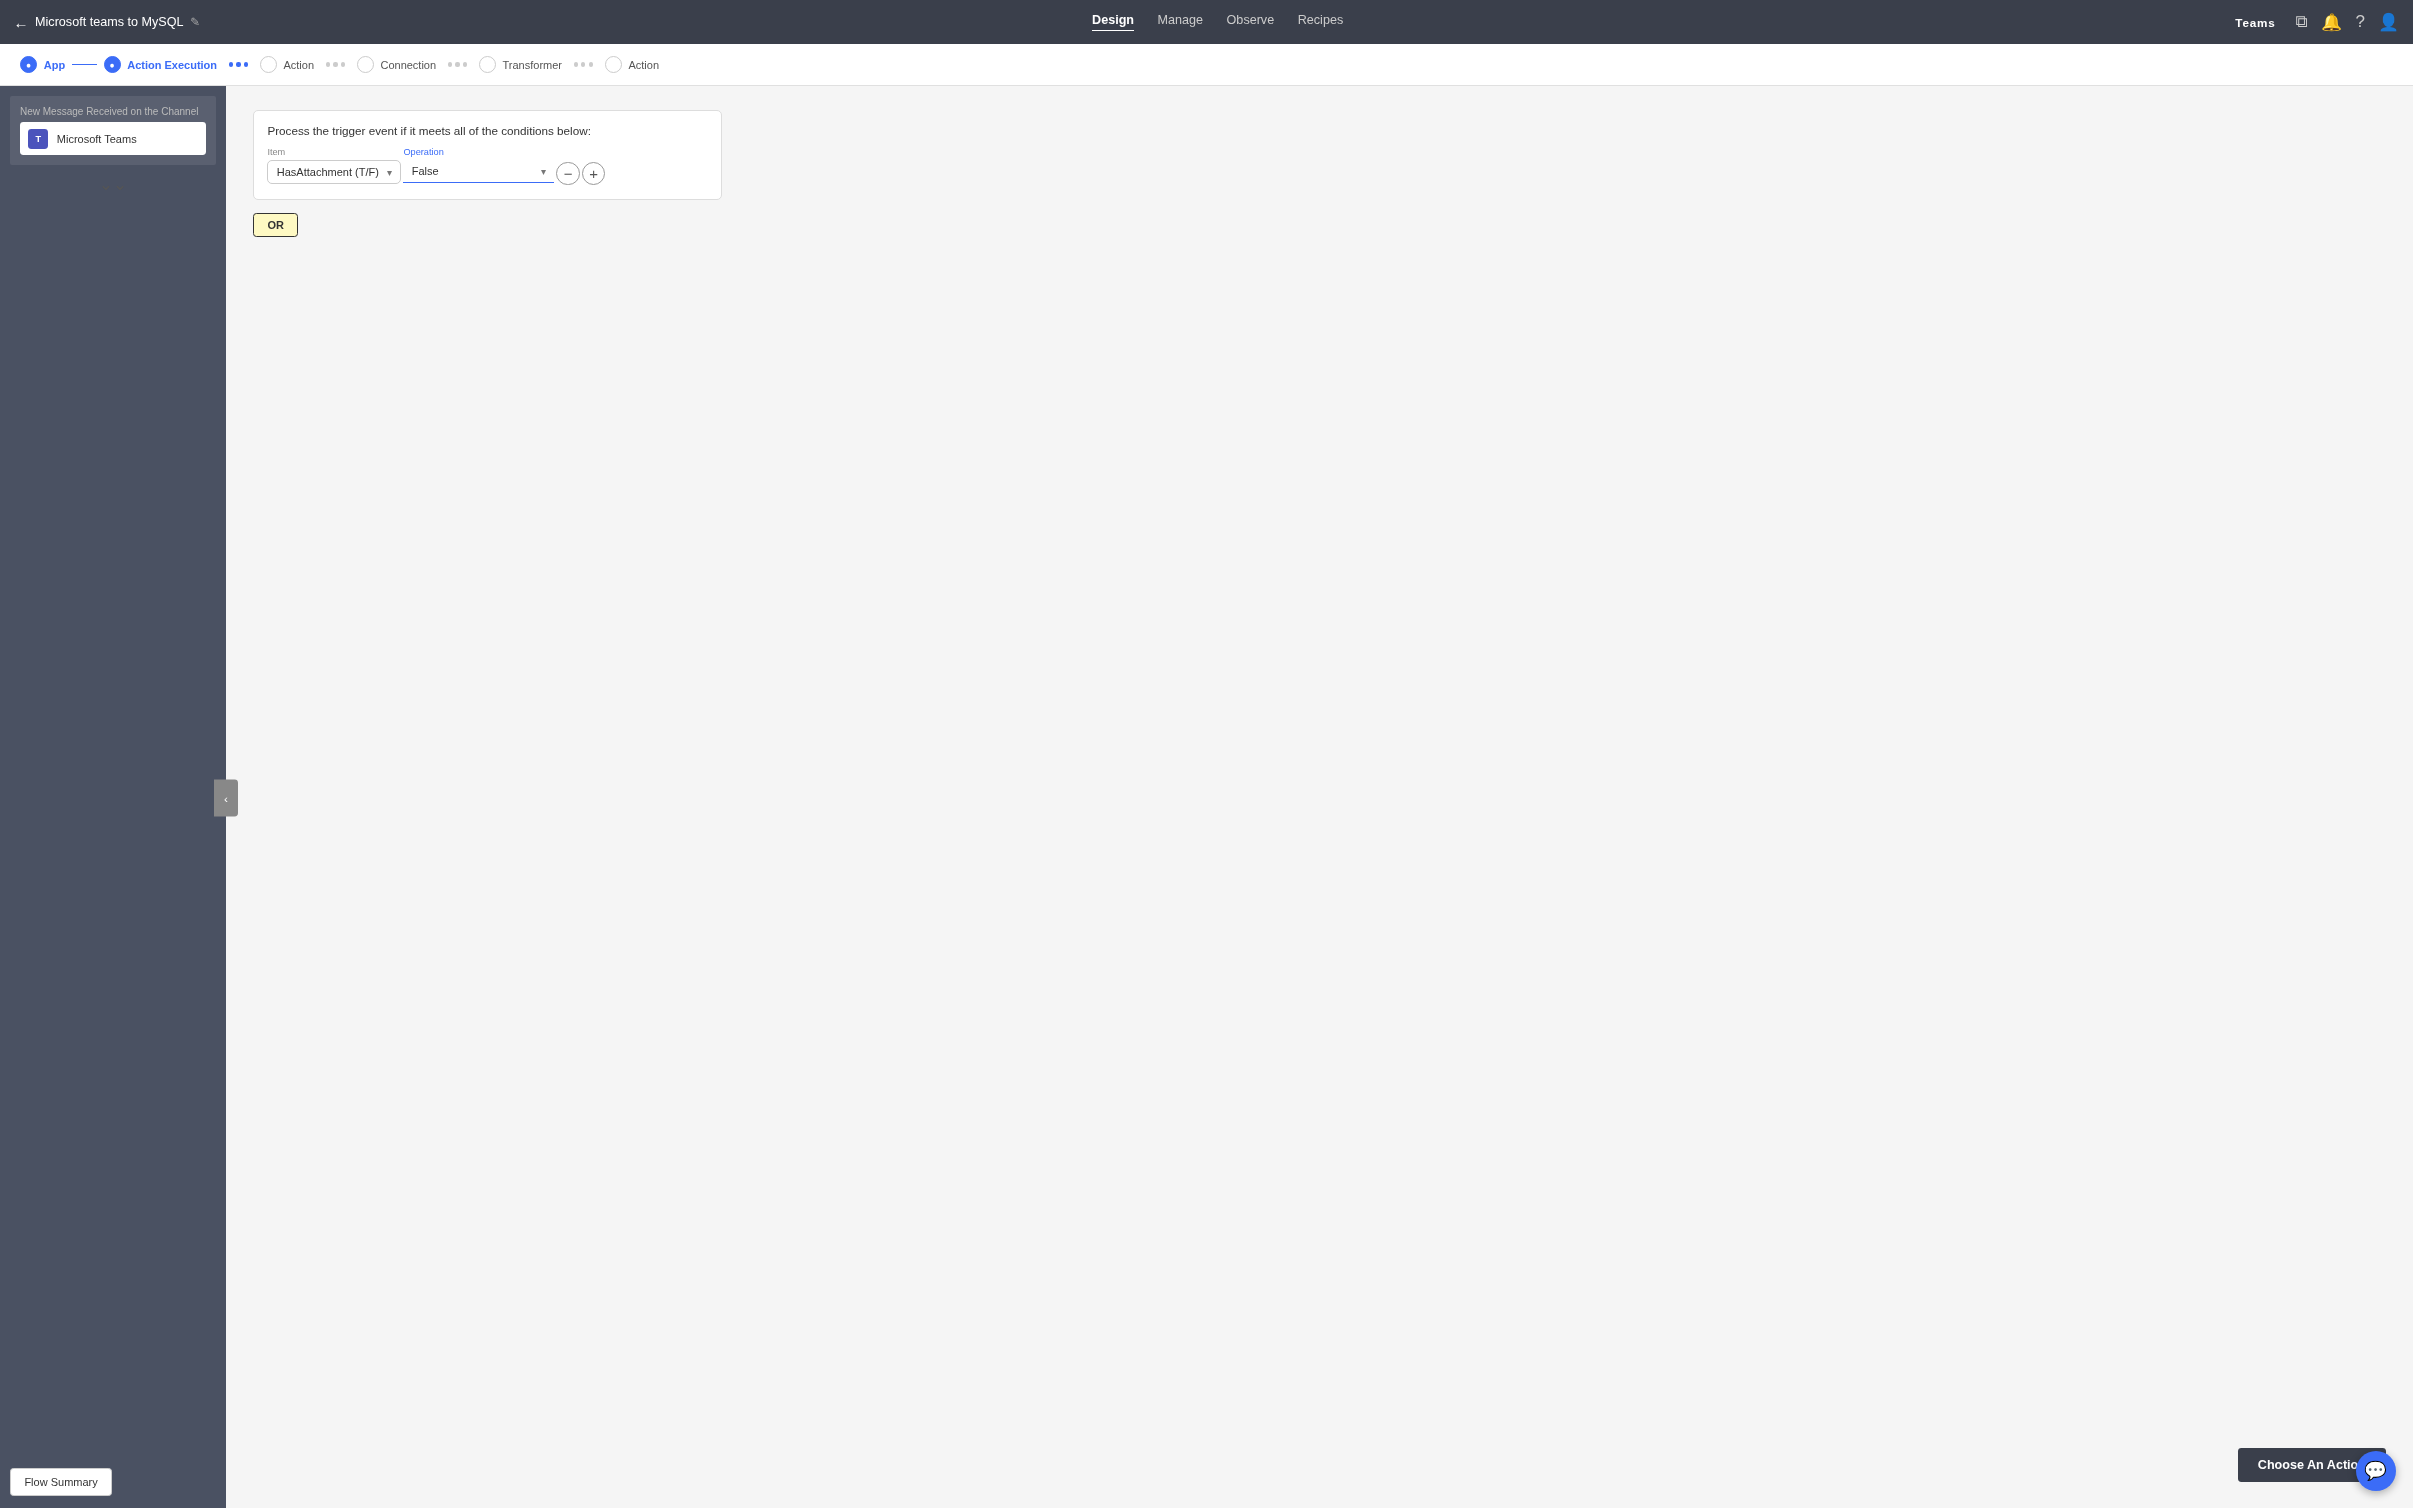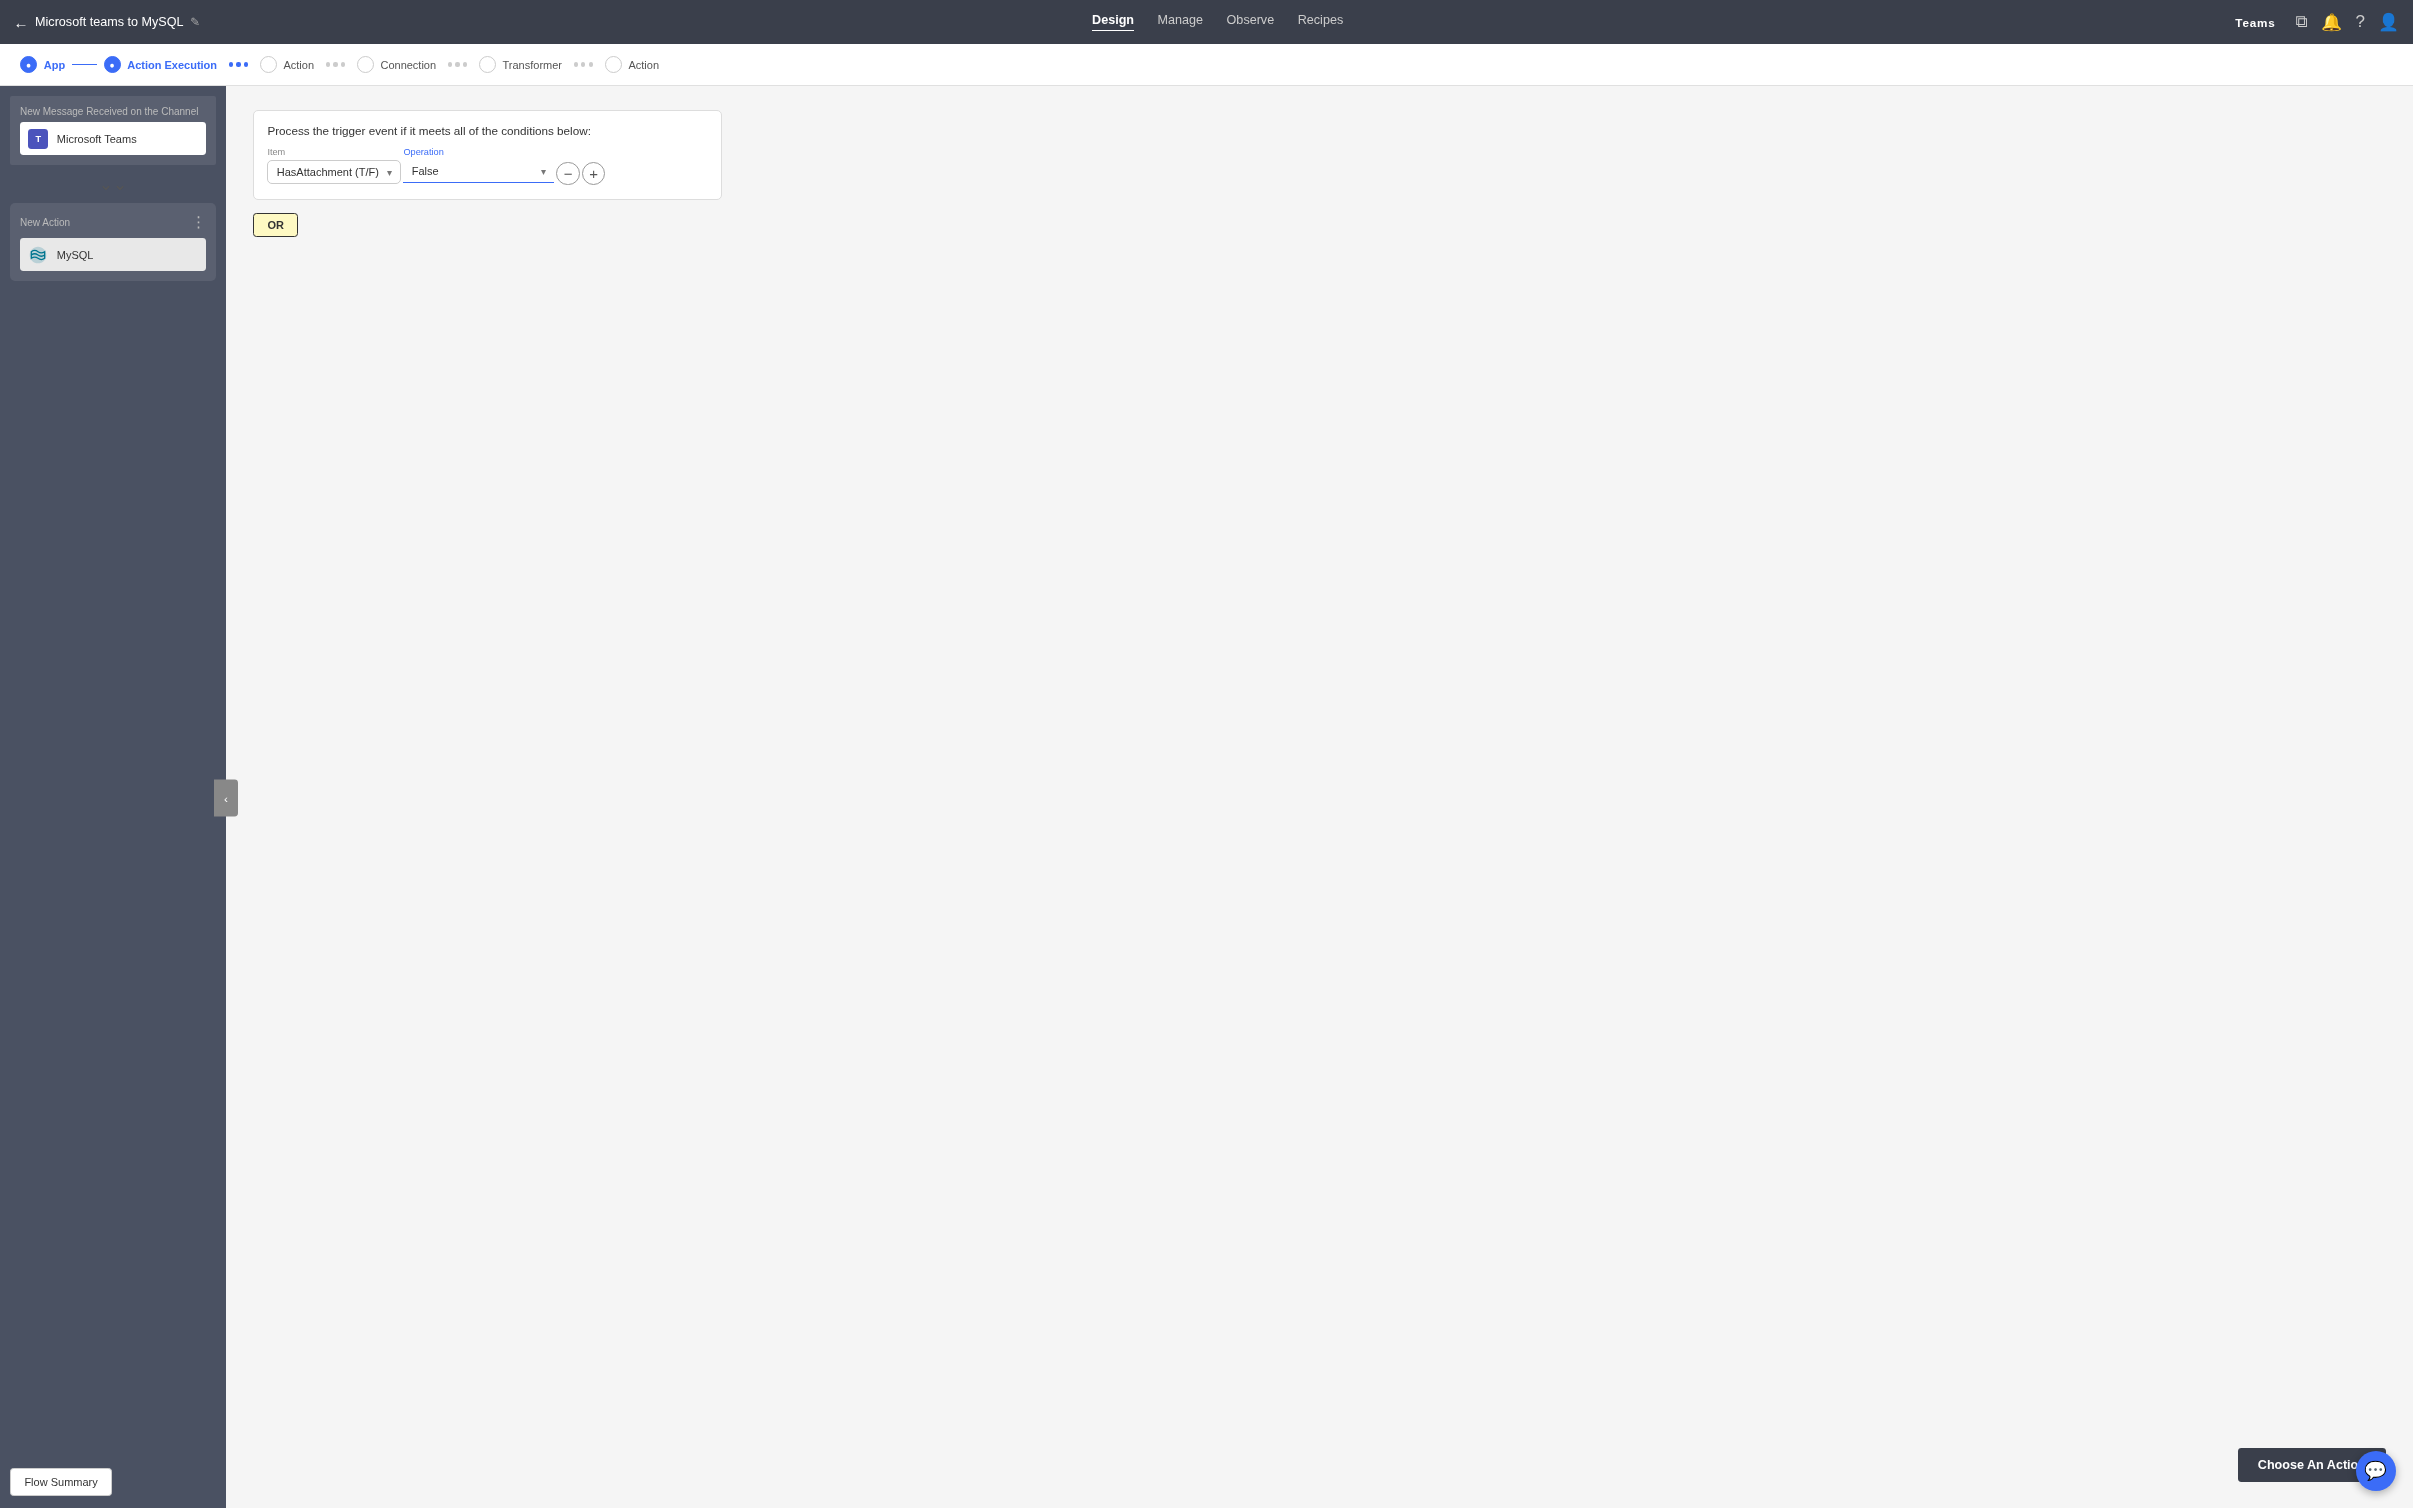--- a/index.html
+++ b/index.html
@@ -282,36 +282,20 @@
     <div class="trigger-card">
       <div class="trigger-label">New Message Received on the Channel</div>
       <div class="trigger-service">
         <div class="teams-icon">T</div>
         <span>Microsoft Teams</span>
       </div>
     </div>
 
     <div class="chevron-down">⌄⌄</div>
 
-    <div class="action-card">
-      <div class="action-card-header">
-        <span class="action-card-label">New Action</span>
-        <span class="action-card-menu">⋮</span>
-      </div>
-      <div class="action-service">
-        <div class="mysql-icon">
-          <svg width="20" height="20" viewBox="0 0 24 24">
-            <path d="M12 2C6.48 2 2 6.48 2 12s4.48 10 10 10 10-4.48 10-10S17.52 2 12 2z" fill="#00758F" opacity="0.2"></path>
-            <path d="M4 8 Q8 5 12 8 Q16 11 20 8 L20 16 Q16 19 12 16 Q8 13 4 16 Z" fill="none" stroke="#00758F" stroke-width="1.5"></path>
-            <path d="M4 12 Q8 9 12 12 Q16 15 20 12" fill="none" stroke="#00758F" stroke-width="1.5"></path>
-          </svg>
-        </div>
-        <span>MySQL</span>
-      </div>
-    </div>
 
     <button class="flow-summary-btn">Flow Summary</button>
 
     <div class="collapse-btn">‹</div>
   </div>
 
   <div class="main-content">
 
     <div class="condition-box">
       <p class="condition-label">Process the trigger event if it meets all of the conditions below:</p>

